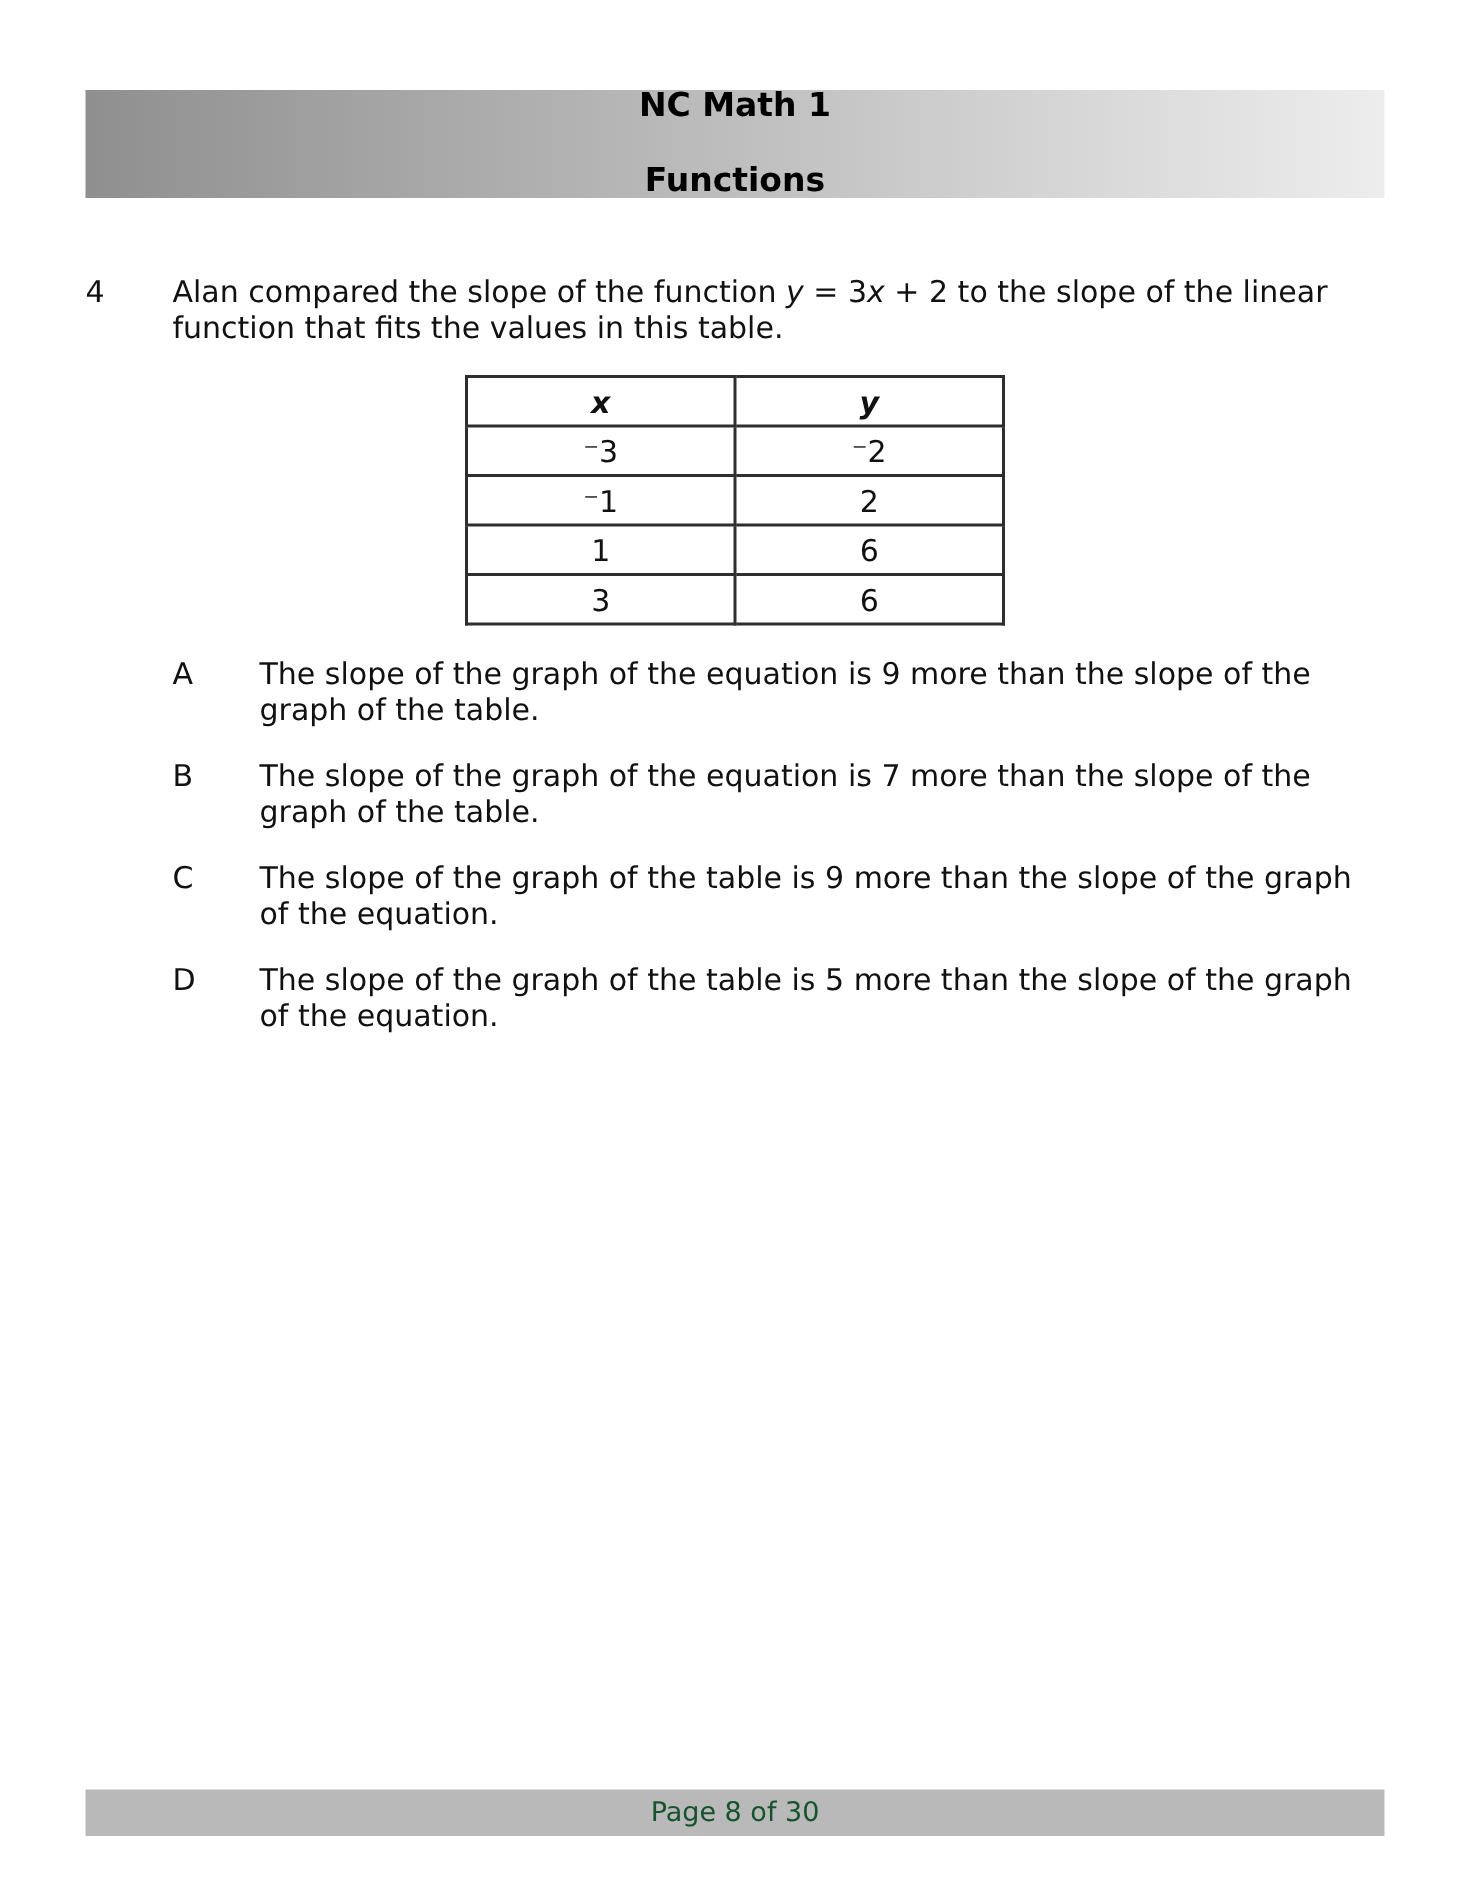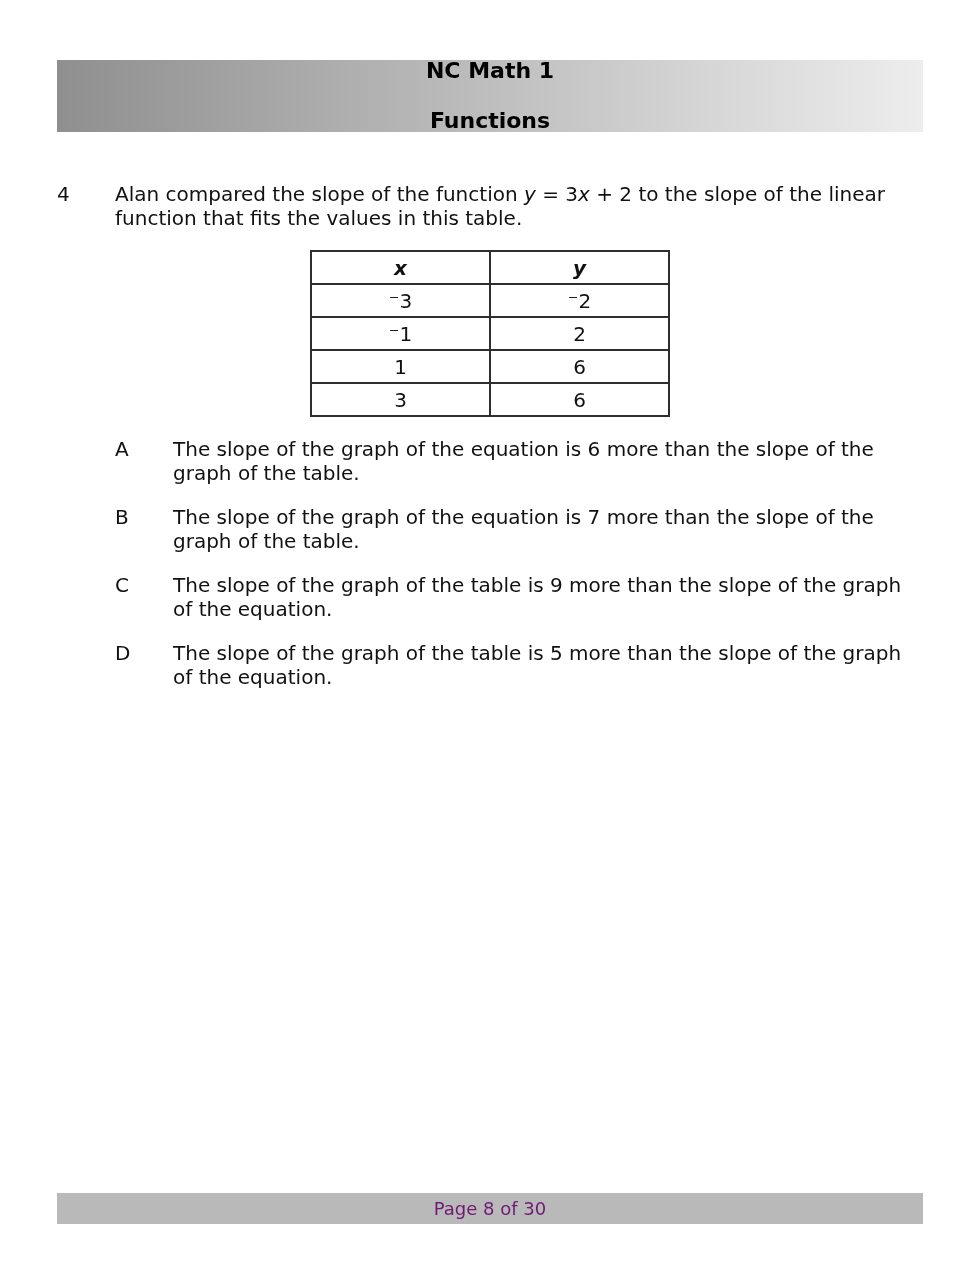--- a/index.html
+++ b/index.html
@@ -76,21 +76,21 @@
   .footer-bar {
     position: absolute;
     left: 57px;
     top: 1193px;
     width: 866px;
     height: 31px;
     display: flex;
     align-items: center;
     justify-content: center;
     font-size: 18px;
-    color: #701a75;
+    color: #14532d;
   }
 </style>
 </head>
 <body>
 
 <div class="page">
 
   <div class="header-banner" style="background: linear-gradient(to right, rgb(143, 143, 143), rgb(237, 237, 237));">
     <div>NC Math 1</div>
     <div>Functions</div>
@@ -125,21 +125,21 @@
           <tr>
             <td>3</td>
             <td>6</td>
           </tr>
         </tbody>
       </table>
 
 
       <div class="choice">
         <div class="choice-letter">A</div>
-        <div class="choice-text">The slope of the graph of the equation is 6 more than the slope of the graph of the table.</div>
+        <div class="choice-text">The slope of the graph of the equation is 9 more than the slope of the graph of the table.</div>
       </div>
       <div class="choice">
         <div class="choice-letter">B</div>
         <div class="choice-text">The slope of the graph of the equation is 7 more than the slope of the graph of the table.</div>
       </div>
       <div class="choice">
         <div class="choice-letter">C</div>
         <div class="choice-text">The slope of the graph of the table is 9 more than the slope of the graph of the equation.</div>
       </div>
       <div class="choice">

